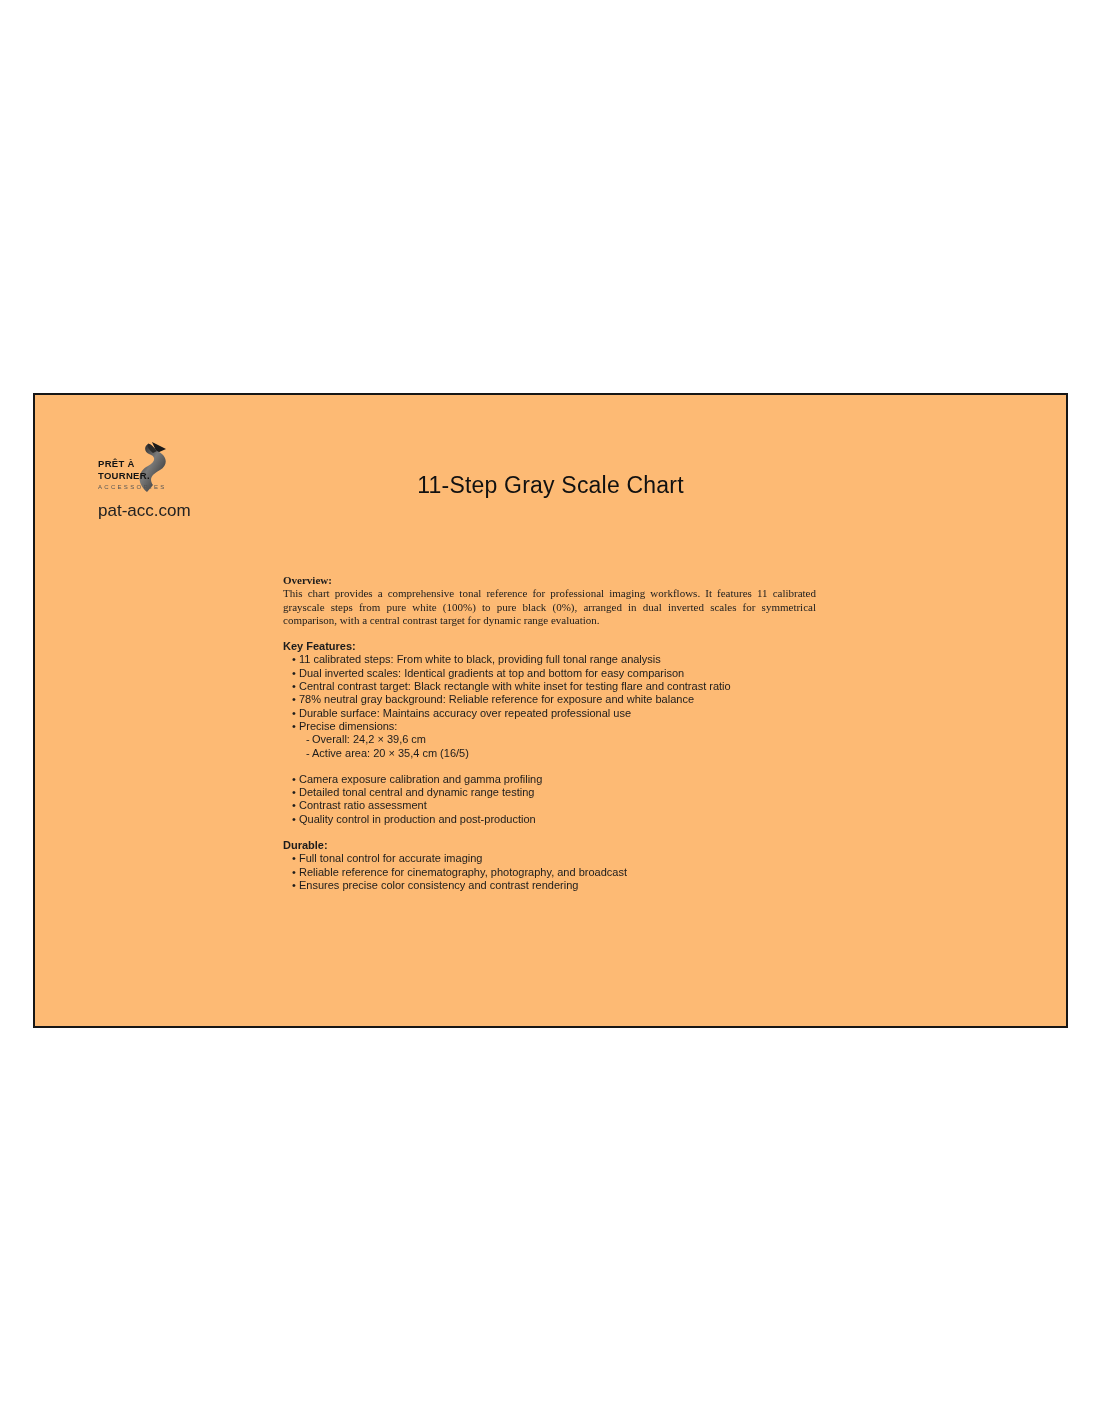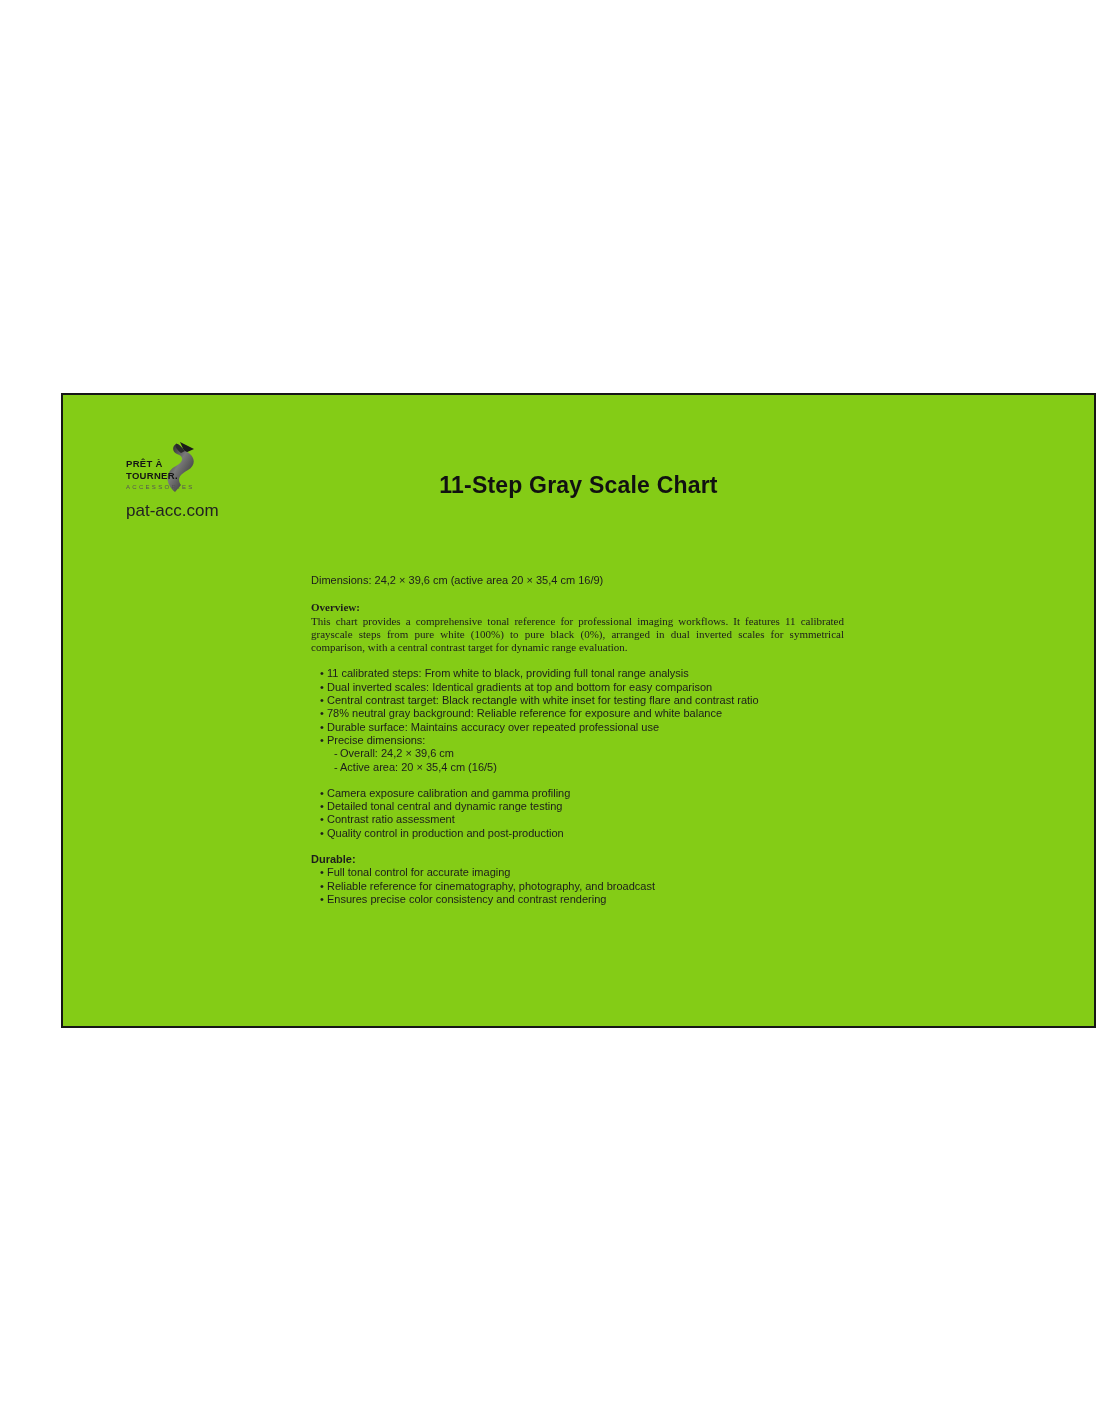--- a/index.html
+++ b/index.html
@@ -9,22 +9,21 @@
     position: relative;
     font-family: "Liberation Sans", "DejaVu Sans", sans-serif;
     color: #1c1c1c;
     overflow: hidden;
   }
   .page {
     position: absolute;
     left: 33px; top: 393px;
     width: 1035px; height: 635px;
     border: 2px solid #161616;
-    background: #84cc16;
-    margin-left: 28px;
+    background: #fdba74;
   }
   
   .logo-block {
     position: absolute;
     left: 63px; top: 46px;
     width: 130px; height: 80px;
   }
   .brand-icon {
     position: absolute; left: 36px; top: 0;
     width: 34px; height: 52px;
@@ -39,21 +38,21 @@
     margin-top: 2.5px;
   }
   .brand-url {
     position: absolute; left: 0; top: 60px;
     font-size: 17px; color: #222222; white-space: nowrap;
   }
   
   .page-title {
     position: absolute; left: 0; right: 0; top: 77px;
     text-align: center;
-    font-size: 23px; font-weight: 700; color: #111111;
+    font-size: 23px; font-weight: 400; color: #111111;
     letter-spacing: 0.2px;
   }
   
   .content {
     position: absolute;
     left: 248px; top: 179px;
     width: 533px;
     font-size: 11px; line-height: 13.3px; color: #1c1c1c;
   }
   .dims-line { margin-bottom: 14px; }
@@ -88,27 +87,27 @@
       <div class="brand-line">PRÊT À</div>
       <div class="brand-line">TOURNER.</div>
       <div class="brand-sub">ACCESSORIES</div>
     </div>
     <div class="brand-url">pat-acc.com</div>
   </div>
 
   <h1 class="page-title">11-Step Gray Scale Chart</h1>
 
   <div class="content">
-    <div class="dims-line">Dimensions: 24,2 × 39,6 cm (active area 20 × 35,4 cm 16/9)</div>
     <div>
         <div class="section">
           <div class="section-heading">Overview:</div>
           <div class="section-paragraph">This chart provides a comprehensive tonal reference for professional imaging workflows. It features 11 calibrated grayscale steps from pure white (100%) to pure black (0%), arranged in dual inverted scales for symmetrical comparison, with a central contrast target for dynamic range evaluation.</div>
         </div>
         <div class="section">
+          <div class="section-heading">Key Features:</div>
           <div class="bullet-item">
             <span class="marker">•</span>
             <span class="btxt">11 calibrated steps: From white to black, providing full tonal range analysis</span>
           </div>
           <div class="bullet-item">
             <span class="marker">•</span>
             <span class="btxt">Dual inverted scales: Identical gradients at top and bottom for easy comparison</span>
           </div>
           <div class="bullet-item">
             <span class="marker">•</span>

